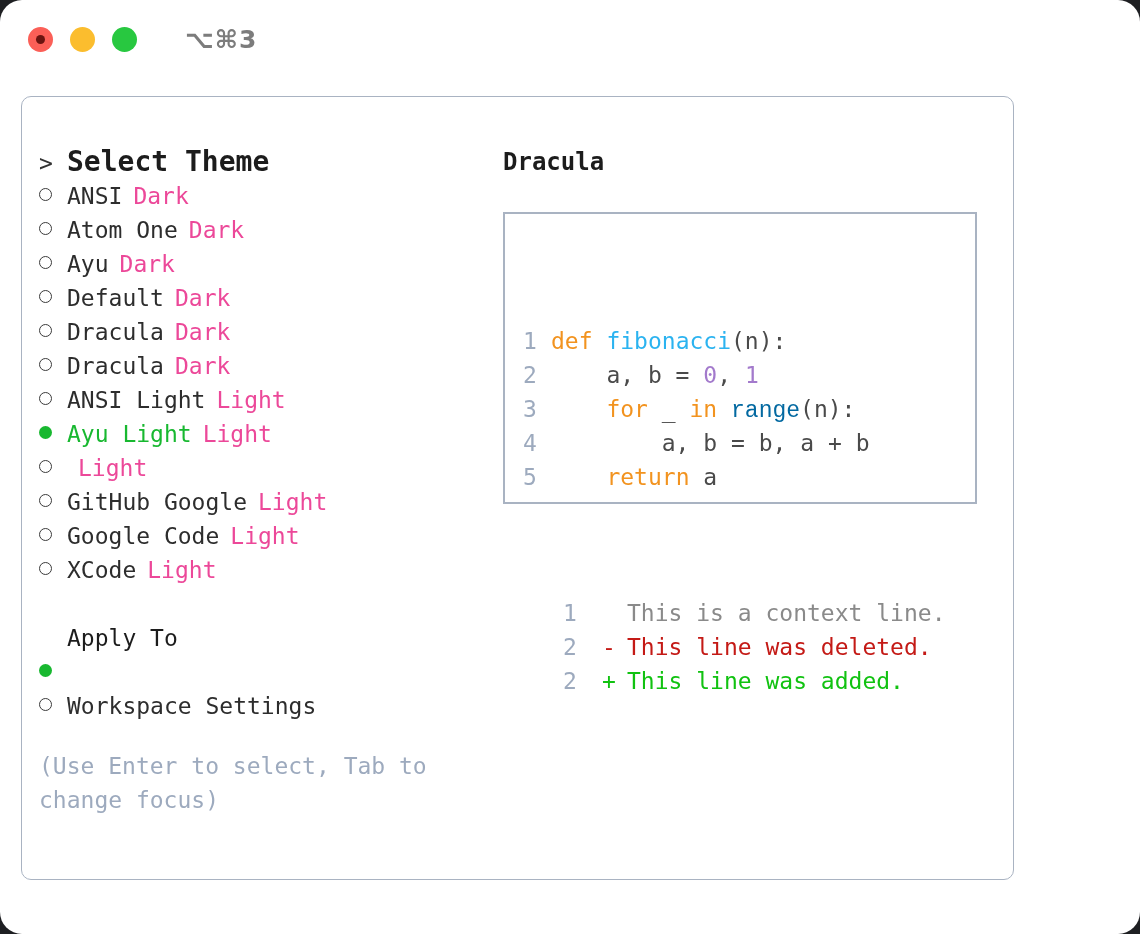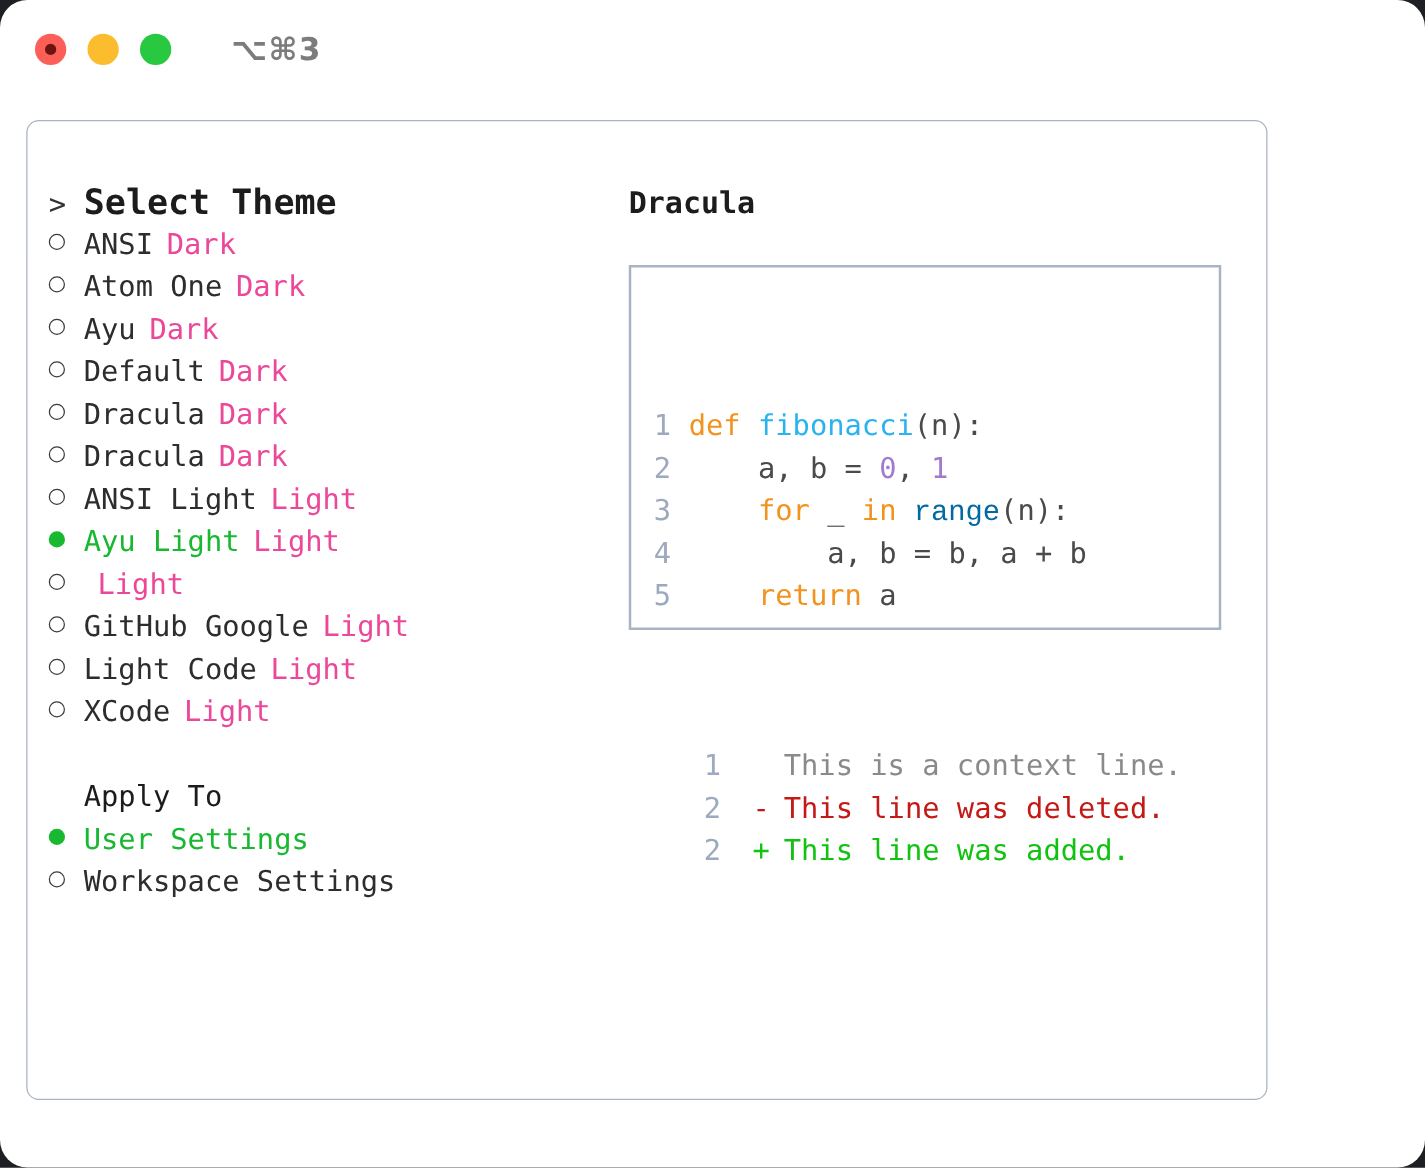--- a/index.html
+++ b/index.html
@@ -288,48 +288,48 @@
               <span class="marker"><span class="bullet-ring"></span></span>
               <span class="row-suffix">Light</span>
             </div>
             <div class="list-row">
               <span class="marker"><span class="bullet-ring"></span></span>
               <span class="row-label">GitHub Google</span>
               <span class="row-suffix">Light</span>
             </div>
             <div class="list-row">
               <span class="marker"><span class="bullet-ring"></span></span>
-              <span class="row-label">Light Code</span>
+              <span class="row-label">Google Code</span>
               <span class="row-suffix">Light</span>
             </div>
             <div class="list-row">
               <span class="marker"><span class="bullet-ring"></span></span>
               <span class="row-label">XCode</span>
               <span class="row-suffix">Light</span>
             </div>
           </div>
 
         <div class="spacer-lg"></div>
 
         <div class="list-row">
           <span class="marker"></span>
           <span class="section-head">Apply To</span>
         </div>
 
         <div id="apply-items">
             <div class="list-row">
               <span class="marker"><span class="bullet-dot"></span></span>
-              <span class="row-label selected">User Settings</span>
             </div>
             <div class="list-row">
               <span class="marker"><span class="bullet-ring"></span></span>
               <span class="row-label">Workspace Settings</span>
             </div>
           </div>
 
+        <div class="hint">(Use Enter to select, Tab to change focus)</div>
       </div>
 
       <div class="right-col">
         <div class="preview-title">Dracula</div>
 
         <div class="preview-box">
           <div class="code">
             <div id="code-lines"><div class="code-line"><span class="lineno">1</span><span class="tok-kw">def </span><span class="tok-fn">fibonacci</span><span class="tok-punc">(n):</span></div><div class="code-line"><span class="lineno">2</span><span class="tok-txt">    a, b = </span><span class="tok-num">0</span><span class="tok-txt">, </span><span class="tok-num">1</span></div><div class="code-line"><span class="lineno">3</span><span class="tok-txt">    </span><span class="tok-kw">for</span><span class="tok-txt"> _ </span><span class="tok-kw">in</span><span class="tok-txt"> </span><span class="tok-call">range</span><span class="tok-punc">(n):</span></div><div class="code-line"><span class="lineno">4</span><span class="tok-txt">        a, b = b, a + b</span></div><div class="code-line"><span class="lineno">5</span><span class="tok-txt">    </span><span class="tok-kw">return</span><span class="tok-txt"> a</span></div></div>
             <div id="diff-lines" class="diff-block"><div class="code-line"><span class="lineno">1</span><span class="diff-mark diff-ctx"></span><span class="diff-ctx">This is a context line.</span></div><div class="code-line"><span class="lineno">2</span><span class="diff-mark diff-del">-</span><span class="diff-del">This line was deleted.</span></div><div class="code-line"><span class="lineno">2</span><span class="diff-mark diff-add">+</span><span class="diff-add">This line was added.</span></div></div>
           </div>

